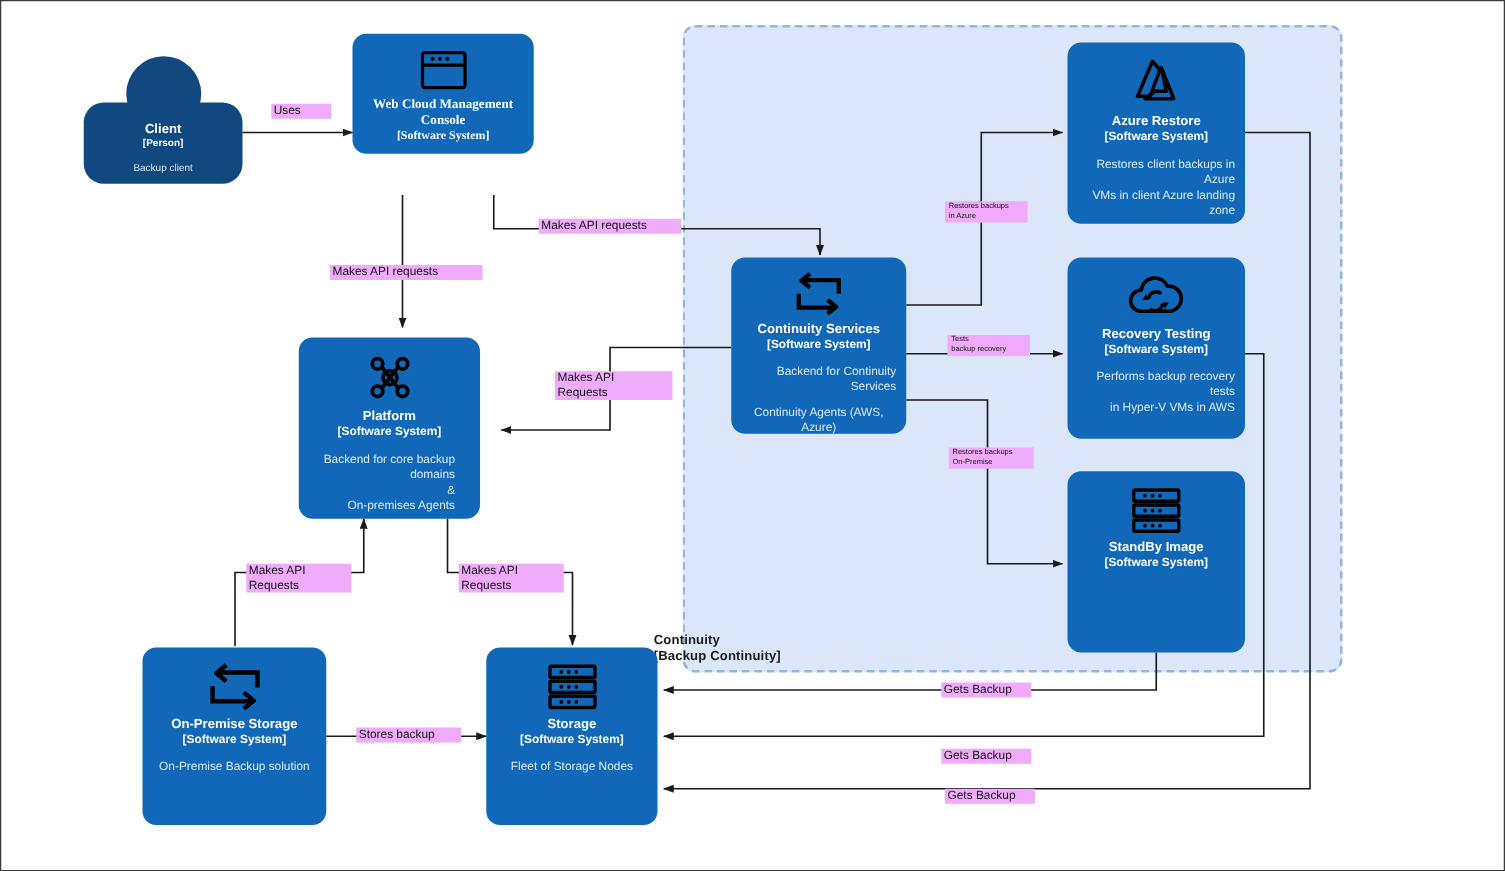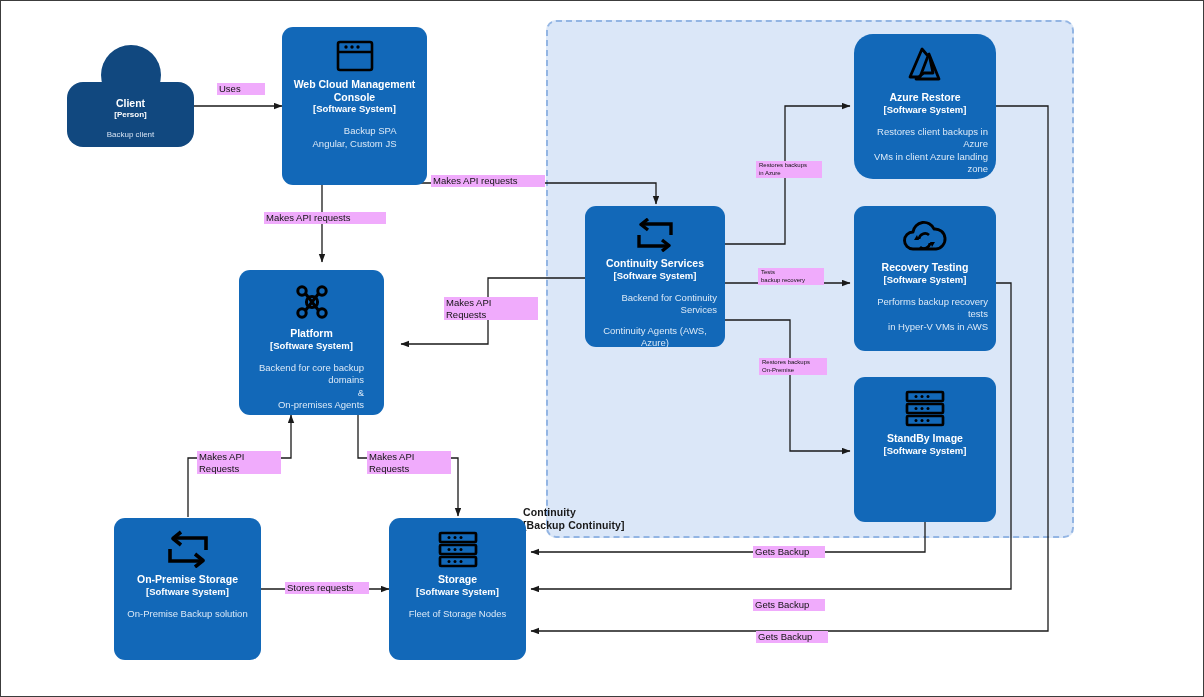--- a/index.html
+++ b/index.html
@@ -204,39 +204,39 @@
 
   <div class="edge-label sm" style="left:758px;top:357px;width:62px;">Restores backups
 On-Premise</div>
 
   <div class="edge-label" style="left:196px;top:450px;width:80px;">Makes API
 Requests</div>
 
   <div class="edge-label" style="left:366px;top:450px;width:80px;">Makes API
 Requests</div>
 
-  <div class="edge-label" style="left:284px;top:581px;width:80px;">Stores requests</div>
+  <div class="edge-label" style="left:284px;top:581px;width:80px;">Stores backup</div>
 
   <div class="edge-label" style="left:752px;top:545px;width:68px;">Gets Backup</div>
 
   <div class="edge-label" style="left:752px;top:598px;width:68px;">Gets Backup</div>
 
   <div class="edge-label" style="left:755px;top:630px;width:68px;">Gets Backup</div>
 
   <div class="person" style="left:66px;top:44px;width:127px;height:102px;">
     <div class="head"></div>
     <div class="body"></div>
     <div class="txt">
       <div class="nm">Client</div>
       <div class="ty">[Person]</div>
       <div class="ds">Backup client</div>
     </div>
   </div>
 
-  <div class="sysbox" style="left:281px;top:26px;width:145px;height:158px;">
+  <div class="sysbox" style="left:281px;top:26px;width:145px;height:96px;font-family:Liberation Serif, serif;">
     <div class="ico">
       <svg width="40" height="34" viewBox="0 0 40 34">
         <rect x="3" y="3" width="34" height="28" rx="2" fill="none" stroke="#000" stroke-width="2.6"></rect>
         <line x1="3" y1="13" x2="37" y2="13" stroke="#000" stroke-width="2.6"></line>
         <circle cx="11" cy="8" r="1.7" fill="#000"></circle>
         <circle cx="17" cy="8" r="1.7" fill="#000"></circle>
         <circle cx="23" cy="8" r="1.7" fill="#000"></circle>
       </svg>
     </div>
     <div class="nm">Web Cloud Management
@@ -274,21 +274,21 @@
         <path d="M36,28 L8,28 L8,17" fill="none" stroke="#000" stroke-width="3.4"></path>
         <path d="M31,22 L38,27.5 L31,33" fill="none" stroke="#000" stroke-width="3.4" stroke-linejoin="round"></path>
       </svg>
     </div>
     <div class="nm">Continuity Services</div>
     <div class="ty">[Software System]</div>
     <div class="ds">Backend for Continuity Services</div>
     <div class="ds2">Continuity Agents (AWS, Azure)</div>
   </div>
 
-  <div class="sysbox" style="left:853px;top:33px;width:142px;height:145px;border-radius:19px;">
+  <div class="sysbox" style="left:853px;top:33px;width:142px;height:145px;">
     <div class="ico">
       <svg width="44" height="40" viewBox="0 0 44 40">
         <path d="M19,3 L7,31 L17,31 L25,10 Z" fill="none" stroke="#000" stroke-width="2.8" stroke-linejoin="round"></path>
         <path d="M26,8 L36,33 L13,33 L21,27 L30,27 Z" fill="none" stroke="#000" stroke-width="2.8" stroke-linejoin="round"></path>
       </svg>
     </div>
     <div class="nm">Azure Restore</div>
     <div class="ty">[Software System]</div>
     <div class="ds">Restores client backups in Azure
 VMs in client Azure landing zone</div>

